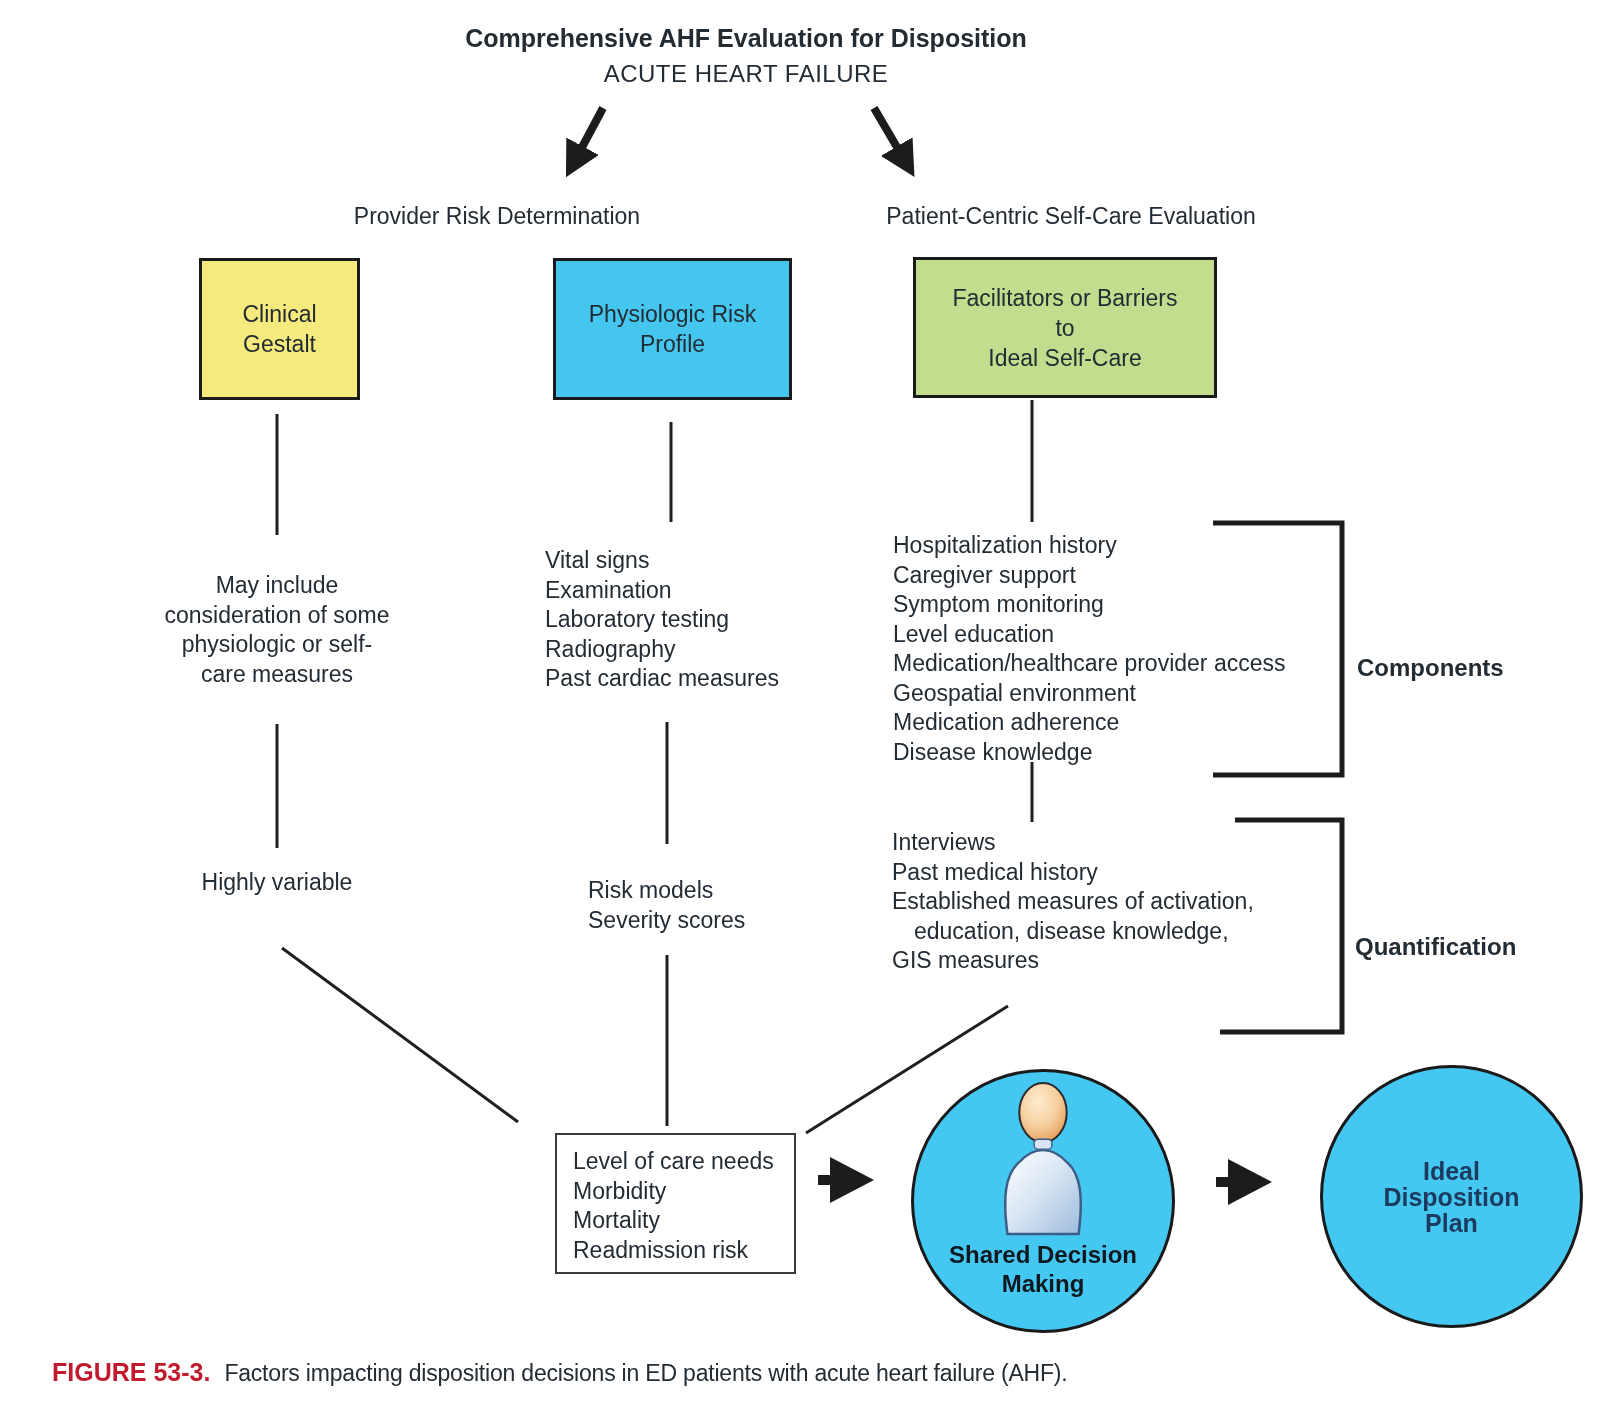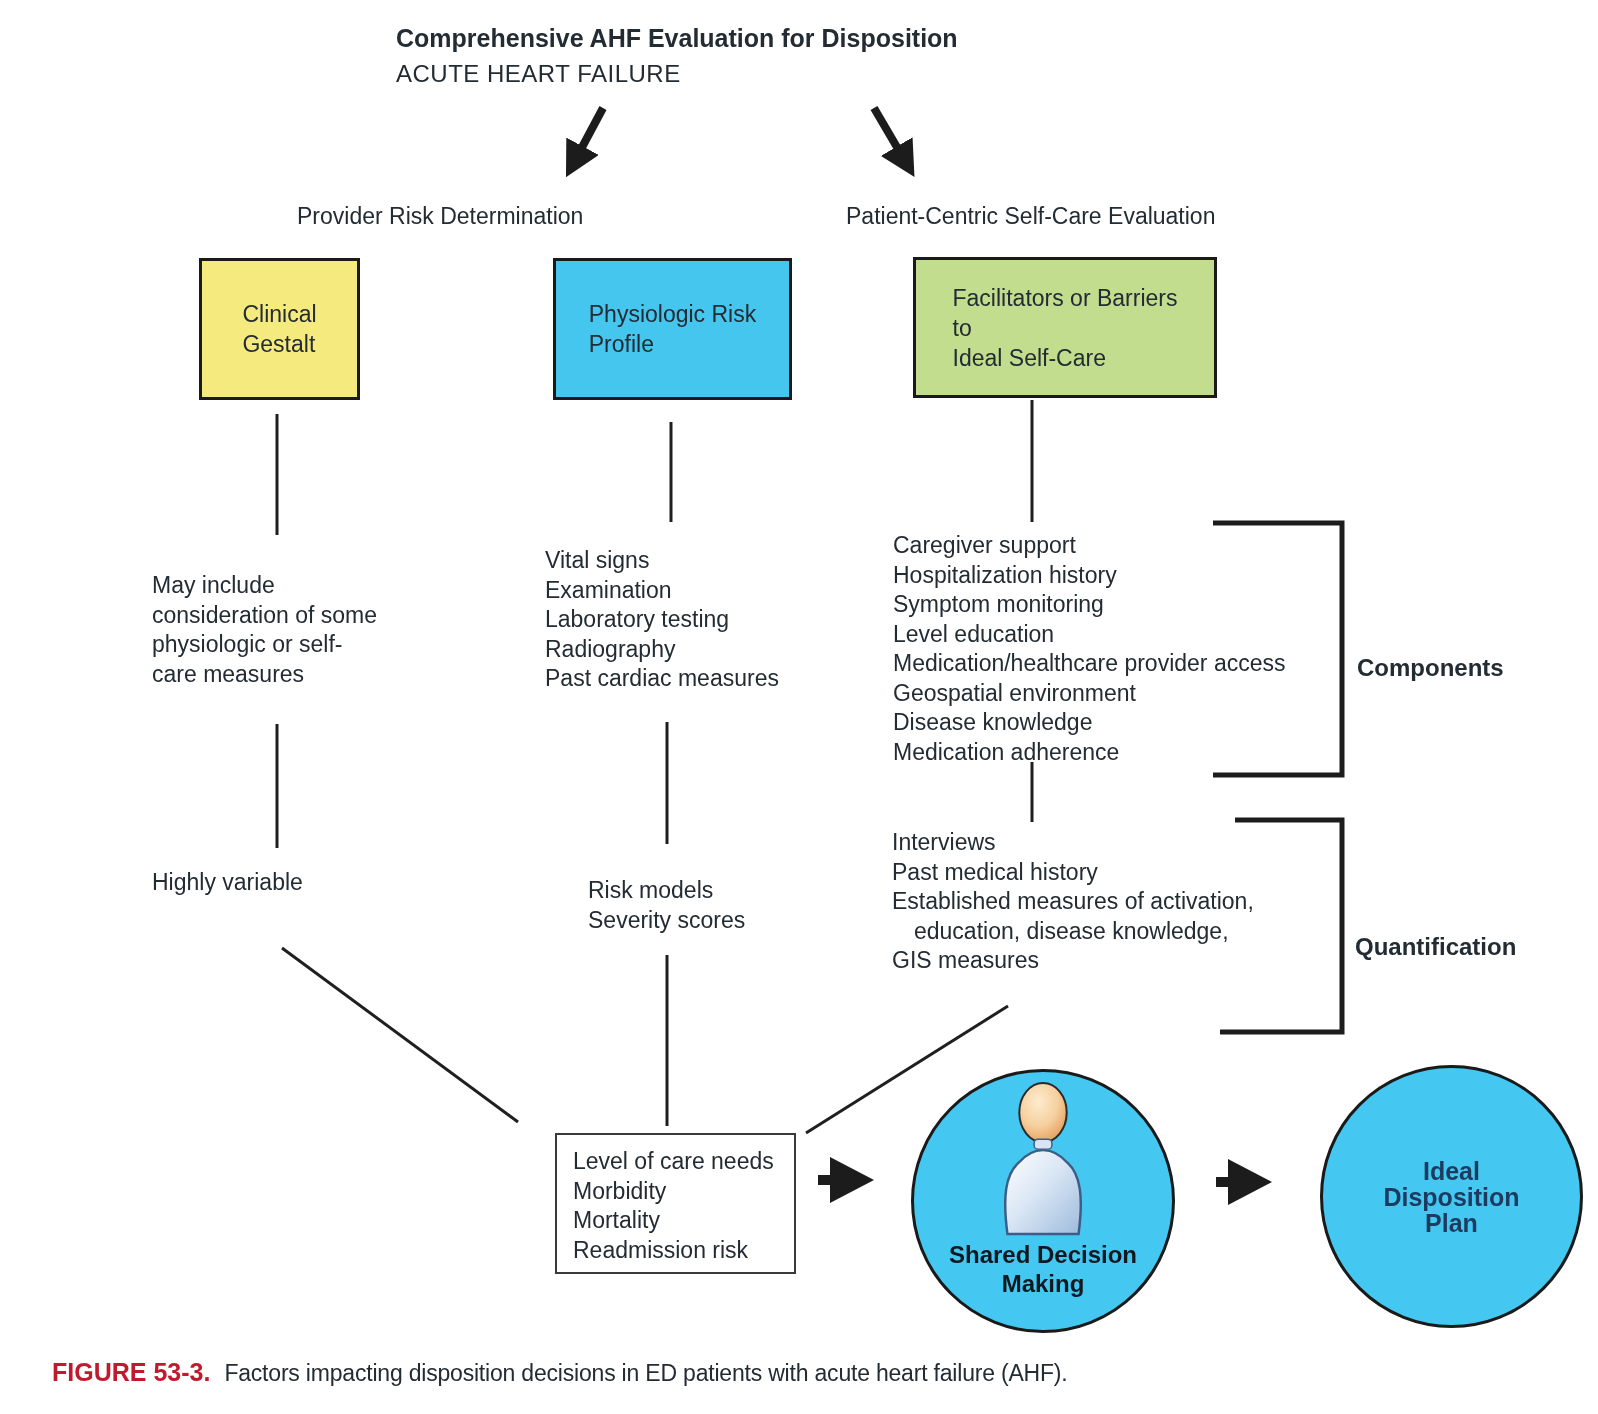--- a/index.html
+++ b/index.html
@@ -1,20 +1,20 @@
 <!DOCTYPE html>
 <html><head>
 <meta charset="utf-8">
 <style>
   html,body{margin:0;padding:0;background:#ffffff;}
   .page{position:relative;width:1598px;height:1414px;background:#ffffff;
         font-family:"Liberation Sans", sans-serif;color:#232b33;overflow:hidden;}
   .abs{position:absolute;}
   .pre{white-space:pre-line;}
-  .center{}
+  .center{text-align:center;}
   svg.layer{position:absolute;left:0;top:0;pointer-events:none;}
 
   .title-main{font-weight:bold;font-size:25px;}
   .title-sub{font-size:24px;letter-spacing:0.5px;margin-top:7px;}
 
   .col-header{font-size:23px;}
 
   .node-box{border:3px solid #1a1a1a;display:flex;align-items:center;justify-content:center;
             font-size:23px;line-height:30px;box-sizing:border-box;}
 
@@ -99,28 +99,28 @@
     <div class="line">Examination</div>
     <div class="line">Laboratory testing</div>
     <div class="line">Radiography</div>
     <div class="line">Past cardiac measures</div>
   </div>
 
   <div class="abs body-text pre" style="left:588px;top:876px;width:220px;">Risk models
 Severity scores</div>
 
   <div class="abs body-text list" style="left:893px;top:531px;width:440px;">
+    <div class="line">Hospitalization history</div>
     <div class="line">Caregiver support</div>
-    <div class="line">Hospitalization history</div>
     <div class="line">Symptom monitoring</div>
     <div class="line">Level education</div>
     <div class="line">Medication/healthcare provider access</div>
     <div class="line">Geospatial environment</div>
+    <div class="line">Medication adherence</div>
     <div class="line">Disease knowledge</div>
-    <div class="line">Medication adherence</div>
   </div>
   <div class="abs bracket-label" style="left:1357px;top:634px;">Components</div>
 
   <div class="abs body-text list" style="left:892px;top:828px;width:420px;">
     <div class="line">Interviews</div>
     <div class="line">Past medical history</div>
     <div class="line">Established measures of activation,</div>
     <div class="line indent">education, disease knowledge,</div>
     <div class="line">GIS measures</div>
   </div>

